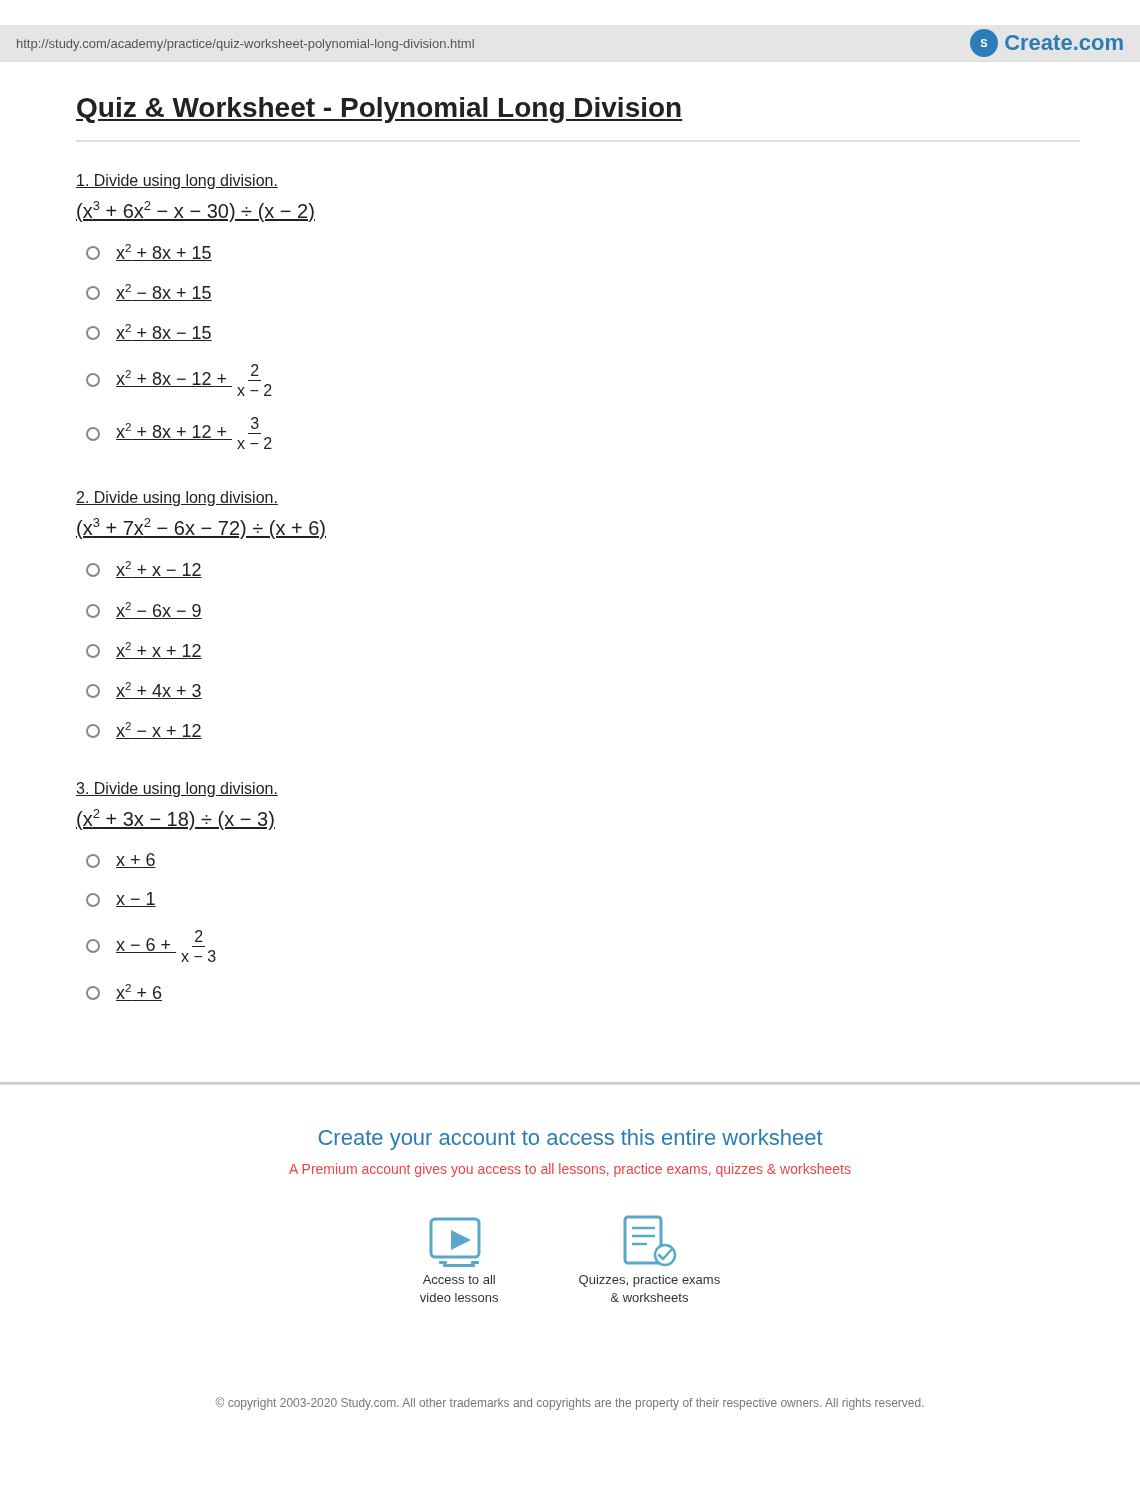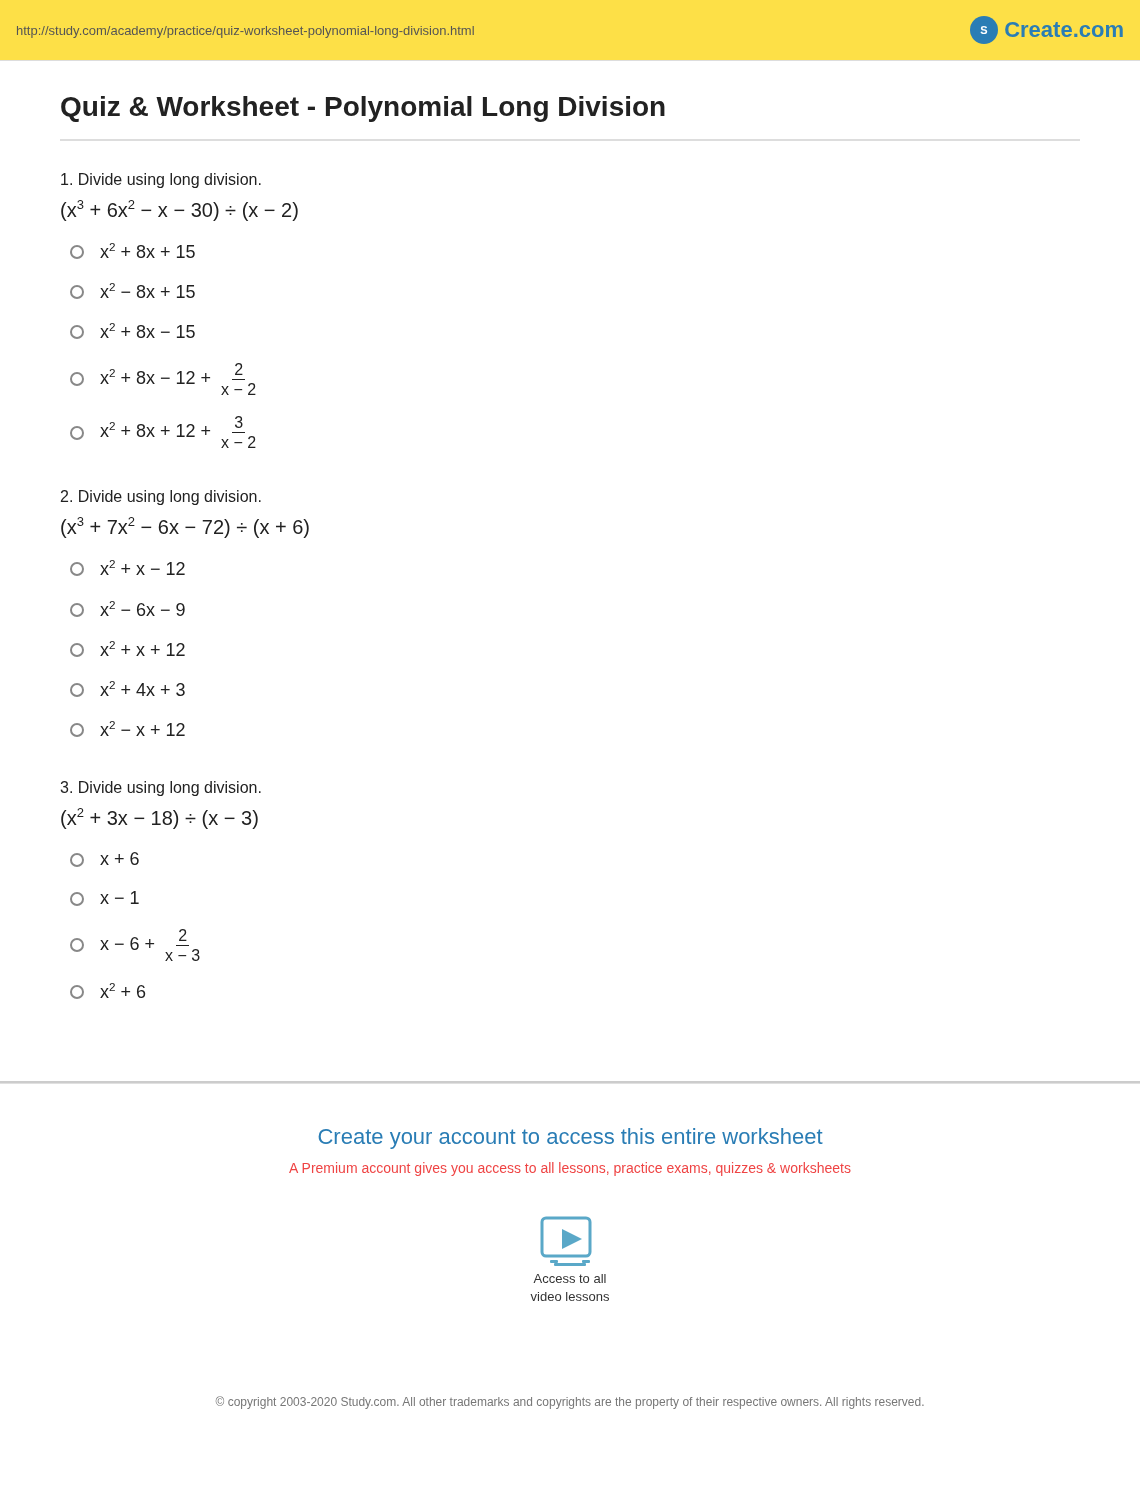--- a/index.html
+++ b/index.html
@@ -6,26 +6,27 @@
     body {
       font-family: Arial, sans-serif;
       background: #fff;
       color: #222;
       width: 1140px;
       min-height: 1486px;
     }
 
     
     .url-bar {
-      background: #fde047;
+      background: #e5e5e5;
       border-bottom: 1px solid #ddd;
-      padding: 16px 16px;
+      padding: 4px 16px;
       display: flex;
       align-items: center;
       justify-content: space-between;
+      margin-top: 25px;
     }
     .url-text {
       font-size: 13px;
       color: #555;
     }
     .logo-area {
       display: flex;
       align-items: center;
       gap: 6px;
     }
@@ -42,23 +43,24 @@
       font-weight: bold;
     }
     .logo-text {
       font-size: 22px;
       font-weight: bold;
       color: #2a7db5;
     }
 
     
     .main-content {
-      padding: 30px 60px 40px 60px;
+      padding: 30px 60px 40px 76px;
       border-bottom: 2px solid #ccc;
       margin-bottom: 0;
+      text-decoration: underline;
     }
 
     .page-title {
       font-size: 28px;
       font-weight: bold;
       color: #222;
       margin-bottom: 30px;
       border-bottom: 2px solid #ddd;
       padding-bottom: 16px;
     }
@@ -322,19 +324,32 @@
           <rect x="4" y="6" width="48" height="38" rx="4" stroke="#5aa8c8" stroke-width="3" fill="none"></rect>
           <polygon points="24,17 44,27 24,37" fill="#5aa8c8"></polygon>
           <rect x="12" y="48" width="8" height="3" rx="1" fill="#5aa8c8"></rect>
           <rect x="44" y="48" width="8" height="3" rx="1" fill="#5aa8c8"></rect>
           <rect x="16" y="51" width="32" height="3" rx="1" fill="#5aa8c8"></rect>
         </svg>
       </div>
       <div class="feature-label">Access to all<br>video lessons</div>
     </div>
 
+    <div class="feature-item">
+      <div class="feature-icon">
+        <svg width="64" height="56" viewBox="0 0 64 56" fill="none">
+          <rect x="8" y="4" width="36" height="46" rx="3" stroke="#5aa8c8" stroke-width="3" fill="none"></rect>
+          <line x1="15" y1="15" x2="38" y2="15" stroke="#5aa8c8" stroke-width="2.5"></line>
+          <line x1="15" y1="23" x2="38" y2="23" stroke="#5aa8c8" stroke-width="2.5"></line>
+          <line x1="15" y1="31" x2="30" y2="31" stroke="#5aa8c8" stroke-width="2.5"></line>
+          <circle cx="48" cy="42" r="10" fill="white" stroke="#5aa8c8" stroke-width="2.5"></circle>
+          <polyline points="42,42 46,46 55,36" stroke="#5aa8c8" stroke-width="2.5" fill="none" stroke-linecap="round" stroke-linejoin="round"></polyline>
+        </svg>
+      </div>
+      <div class="feature-label">Quizzes, practice exams<br>&amp; worksheets</div>
+    </div>
 
   </div>
 </div>
 
 <div class="footer">
   <span>© copyright 2003-2020 Study.com. All other trademarks and copyrights are the property of their respective owners. All rights reserved.</span>
 </div>
 
 </body></html>

